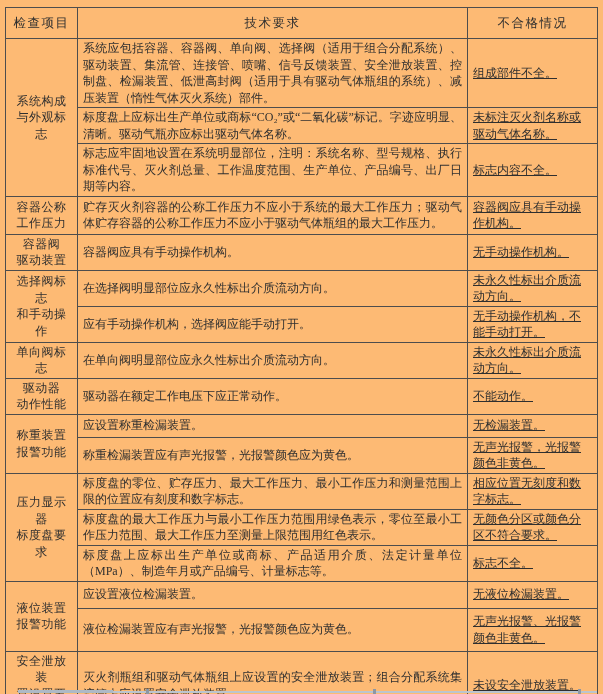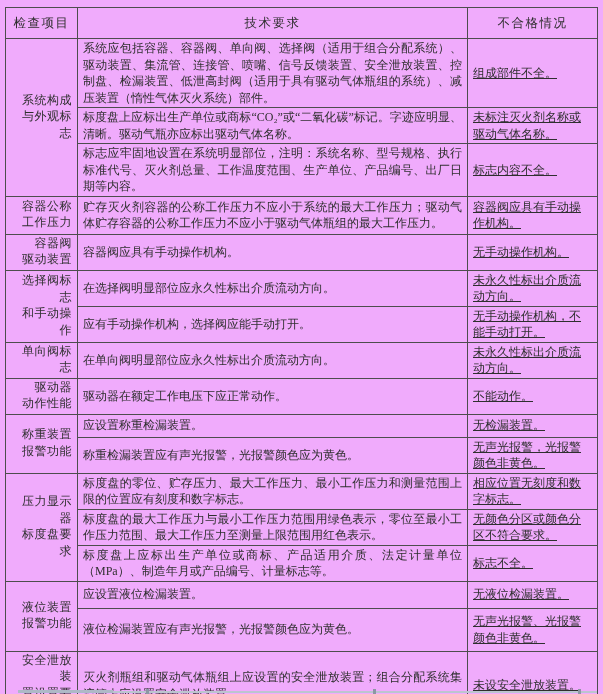--- a/index.html
+++ b/index.html
@@ -11,21 +11,21 @@
     width: 603px;
     height: 694px;
     position: relative;
     overflow: hidden;
     font-family: "Liberation Serif", "DejaVu Serif", serif;
     color: #2f2f2f;
   }
   .page {
     position: absolute;
     inset: 0;
-    background: #f0abfc;
+    background: #fdba74;
   }
   table.spec {
     border-collapse: collapse;
     table-layout: fixed;
     position: absolute;
     left: 5px;
     top: 7px;
     width: 592px;
   }
   table.spec th,
@@ -38,25 +38,24 @@
     vertical-align: middle;
     box-sizing: border-box;
     overflow: hidden;
   }
   table.spec th {
     text-align: center;
     letter-spacing: 1.5px;
     font-size: 12.5px;
   }
   td.item {
-    text-align: right;
+    text-align: center;
     white-space: pre-line;
     letter-spacing: 0.5px;
     padding: 1px 2px;
-    font-family: Liberation Mono, monospace;
   }
   td.req {
     text-align: justify;
   }
   td.fail {
     text-align: left;
     text-decoration: underline;
   }
   .next-table-edge {
     position: absolute;

